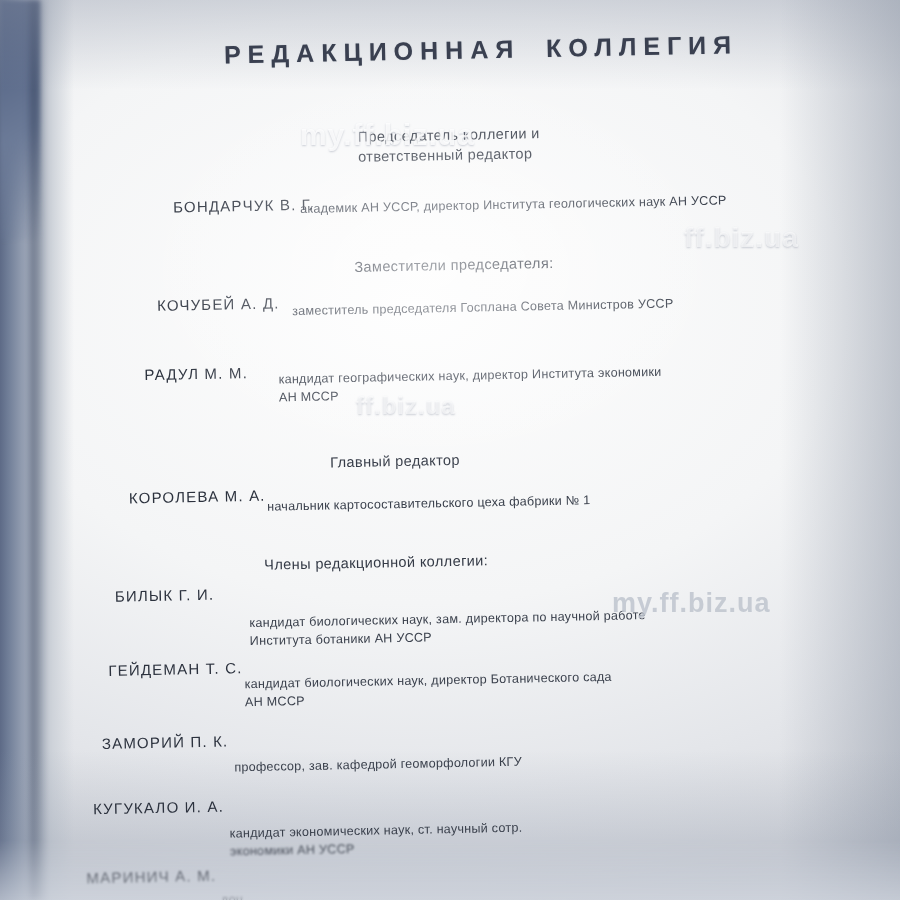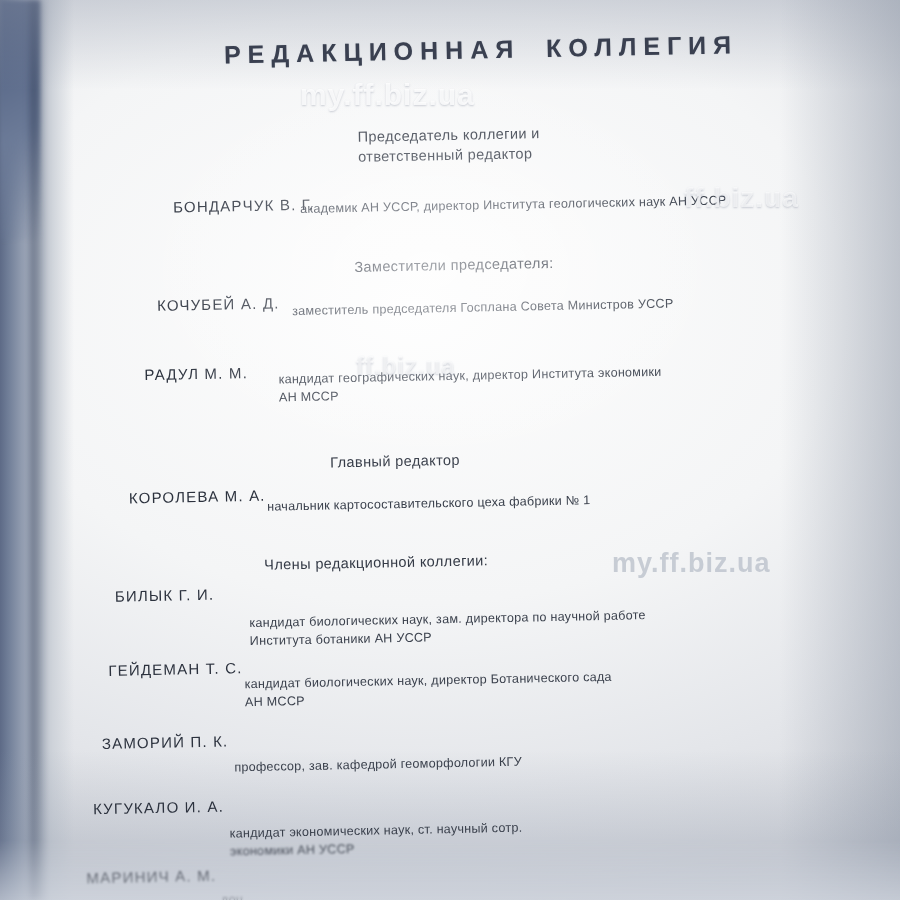--- a/index.html
+++ b/index.html
@@ -119,20 +119,21 @@
 
   
   .wm {
     position: absolute;
     font-family: "Liberation Sans", sans-serif;
     font-weight: 700;
     color: rgba(255,255,255,0.82);
     text-shadow: 0 1px 2px rgba(120,130,150,0.35);
     letter-spacing: 1px;
     pointer-events: none;
+    margin-top: 40px;
   }
   .wm.faint { color: rgba(255,255,255,0.62); }
   .wm.grey  { color: rgba(190,196,206,0.85); text-shadow:none; }
 
   .blur-bottom {
     position: absolute;
     left: 0; right: 0; bottom: 0; height: 60px;
     backdrop-filter: blur(1px);
     background: linear-gradient(to top, rgba(225,229,236,0.55), rgba(225,229,236,0));
     pointer-events: none;

